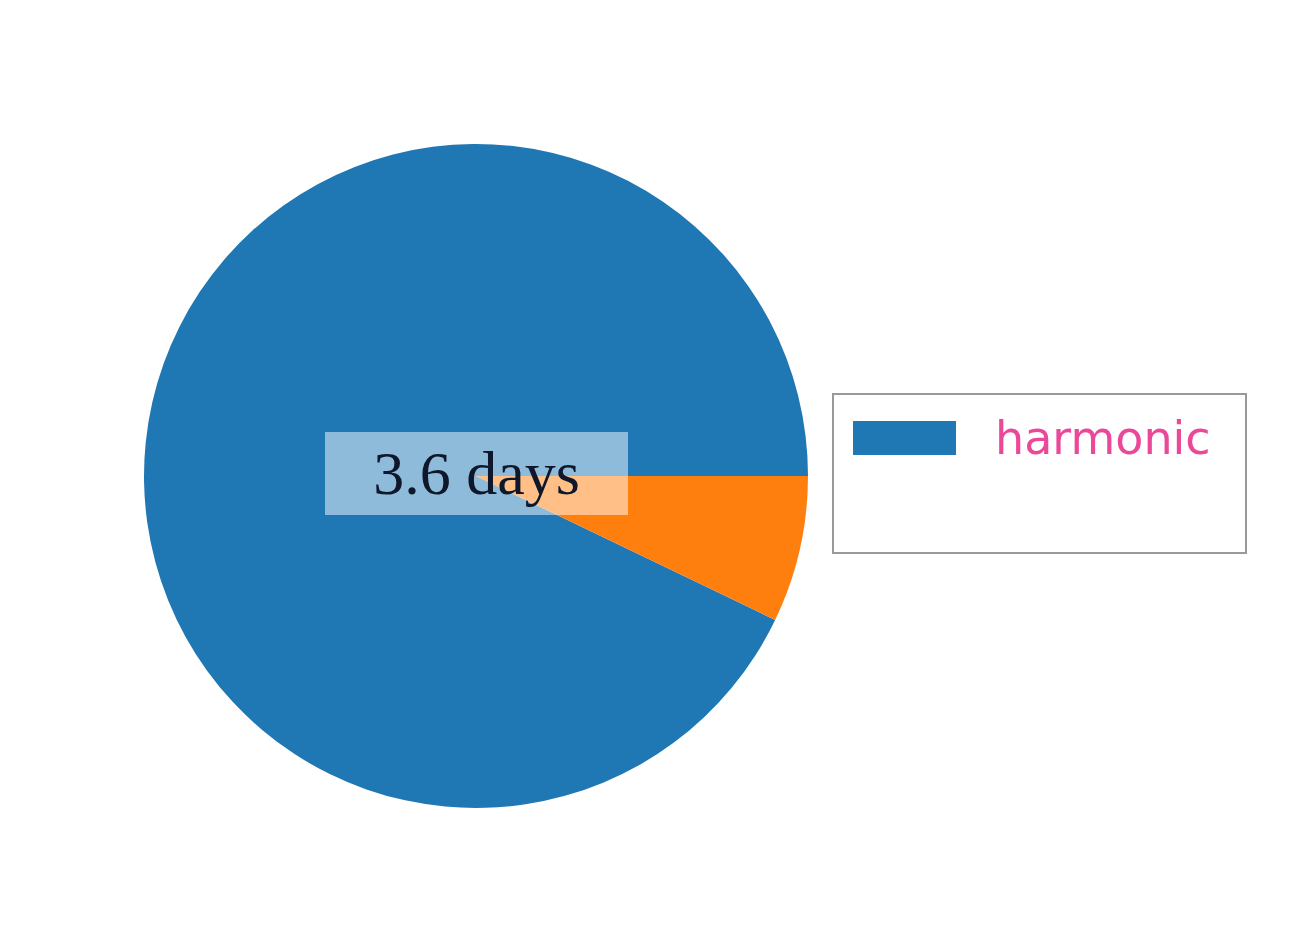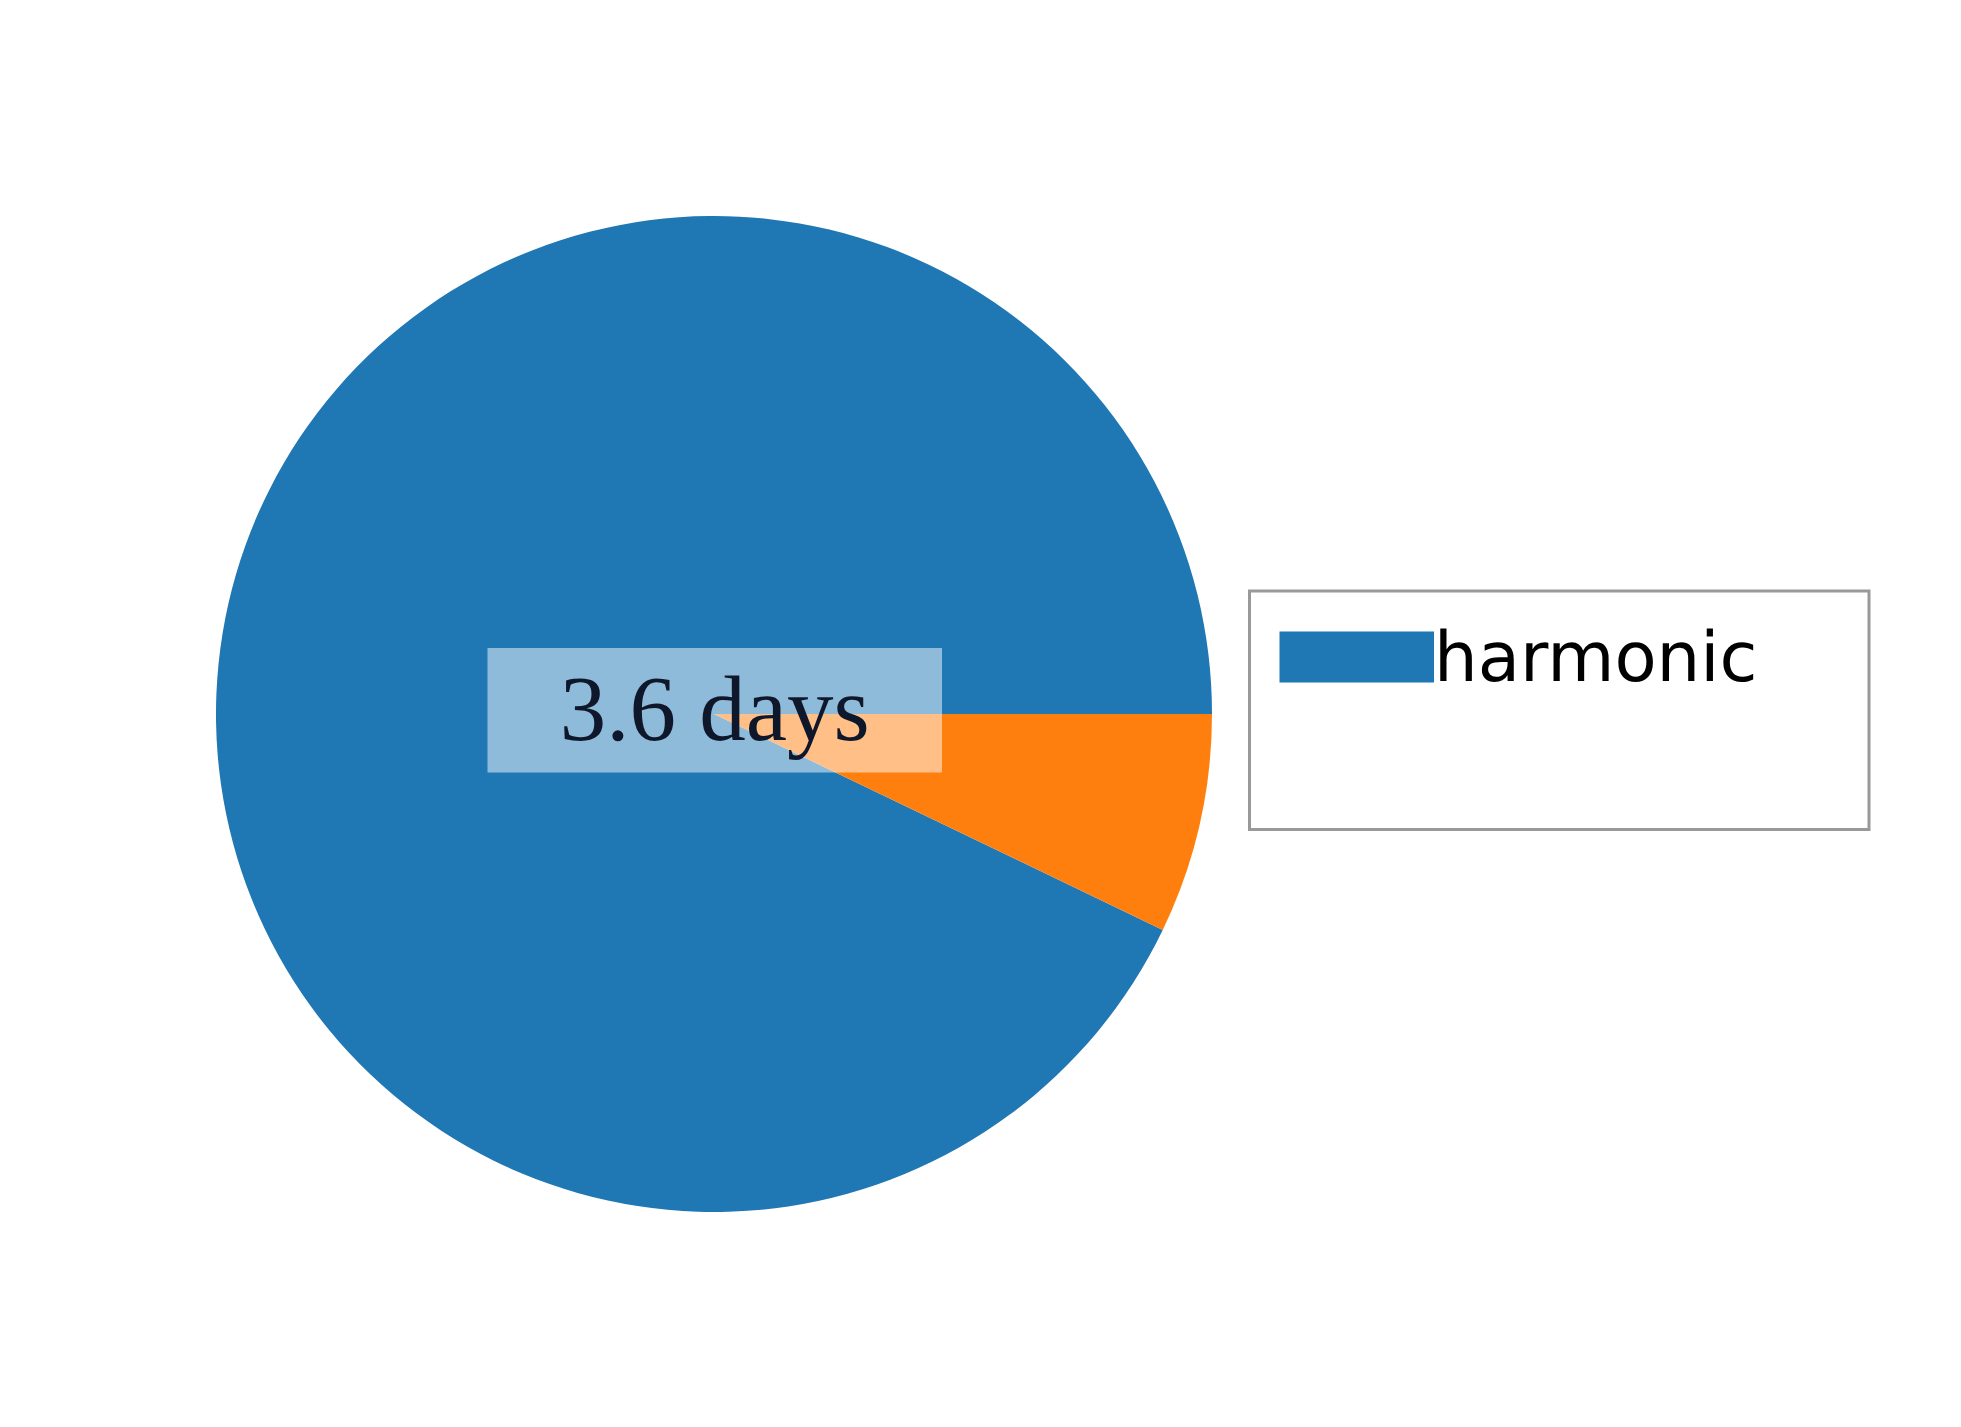--- a/index.html
+++ b/index.html
@@ -69,21 +69,22 @@
   .legend-patch {
     width: 103px;
     height: 34px;
     margin-left: 19px;
     flex: none;
   }
   .legend-label {
     font-family: "DejaVu Sans", sans-serif;
     font-size: 46px;
     line-height: 1;
-    color: #000000;
+    color: #ec4899;
+    margin-left: 39px;
     white-space: nowrap;
   }
 </style>
 </head>
 <body>
 
 <div id="figure">
 
   <svg id="pie-svg" viewBox="0 0 1307 951">
 

